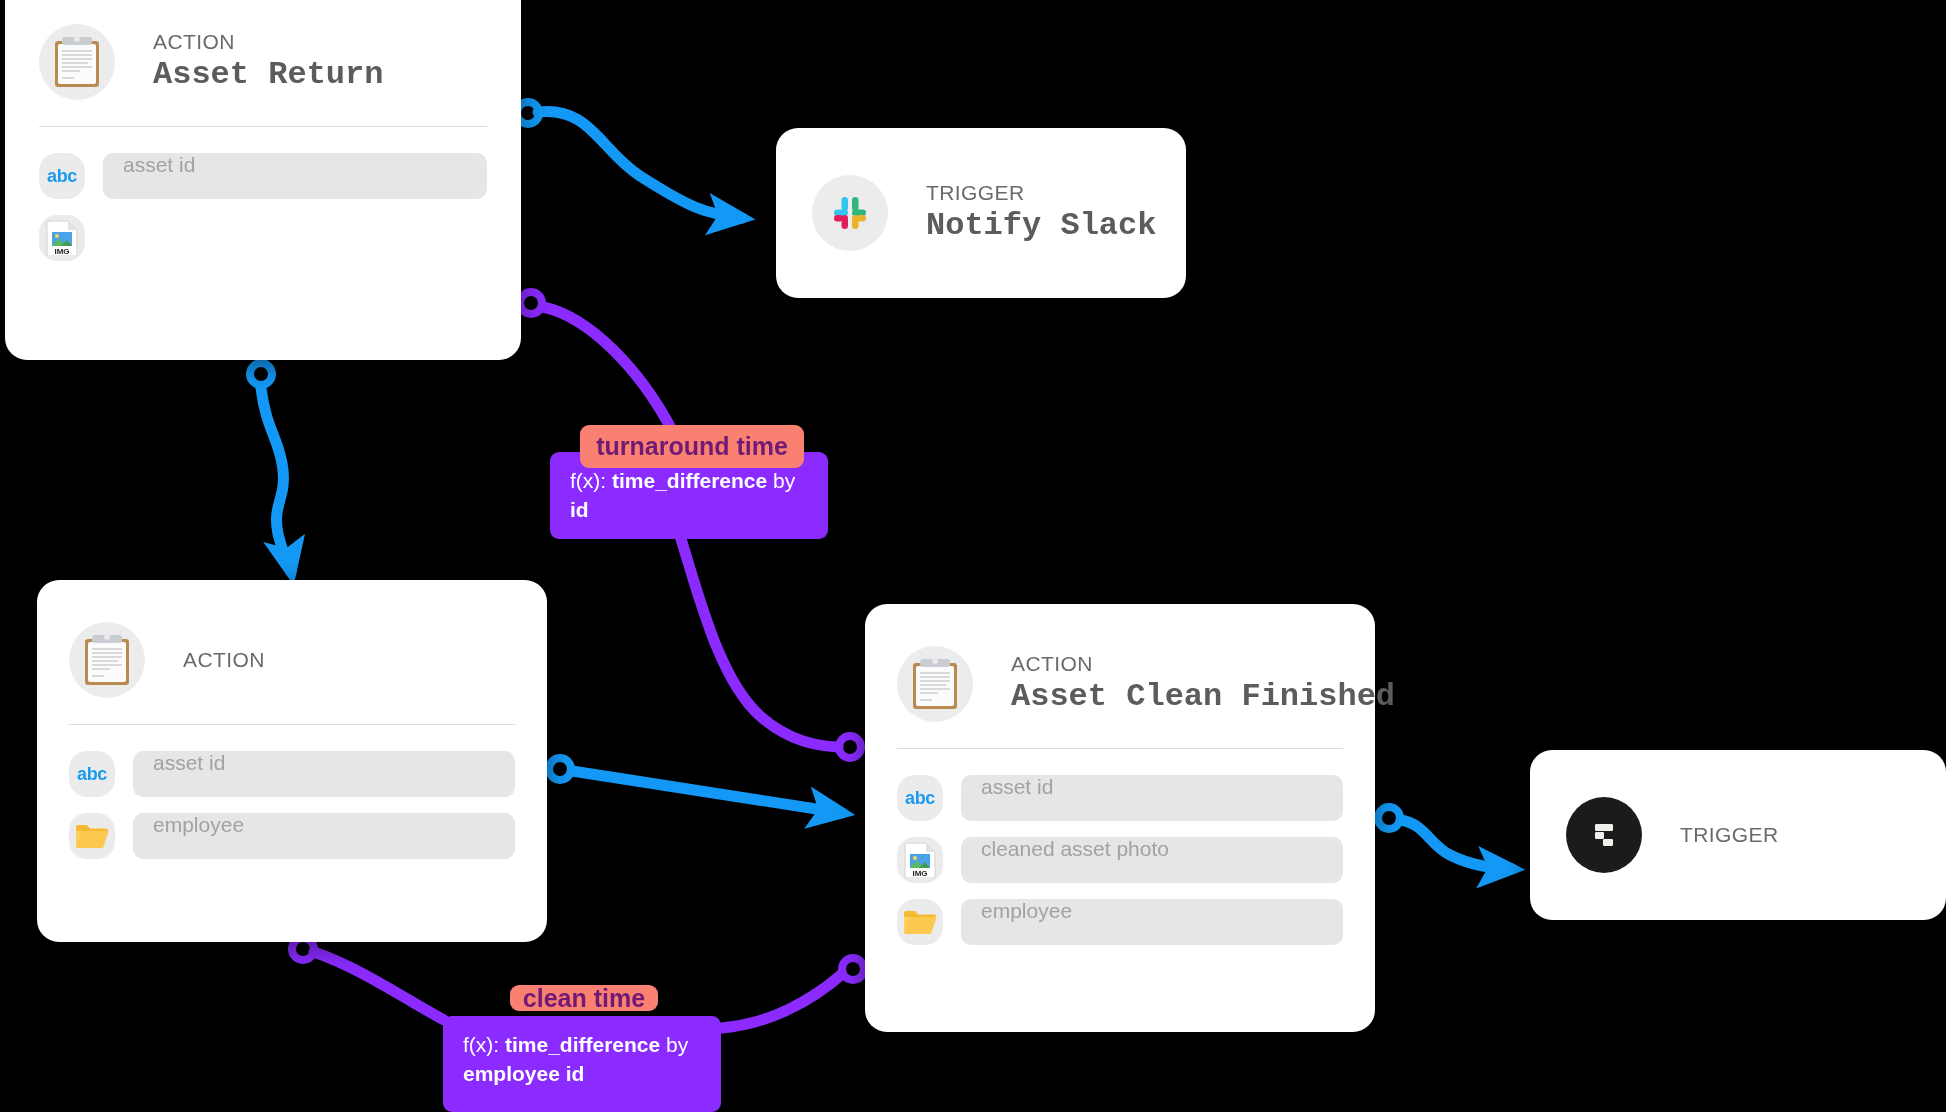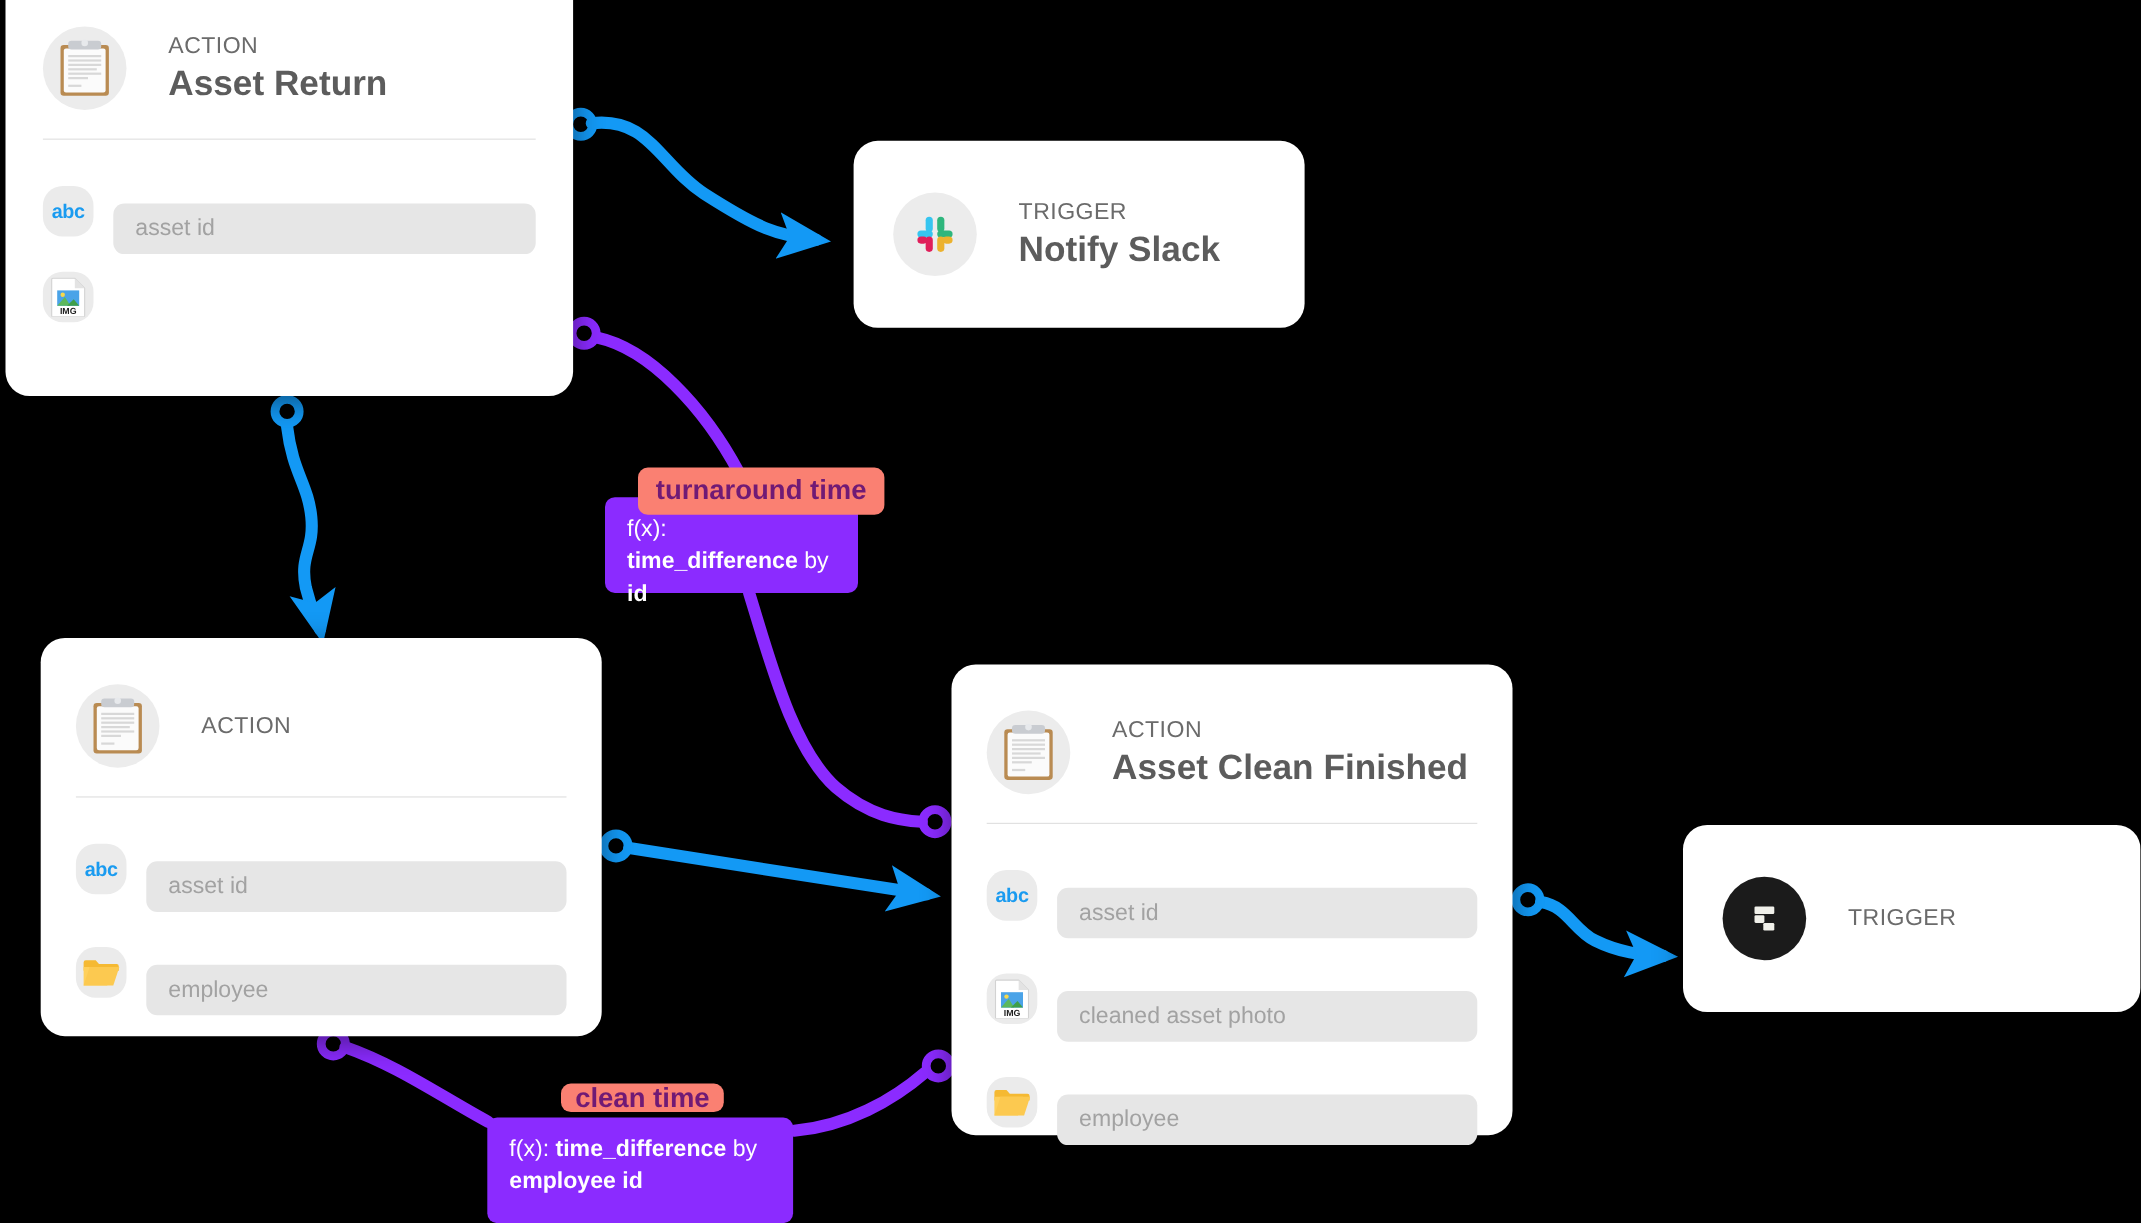--- a/index.html
+++ b/index.html
@@ -56,43 +56,43 @@
     color: #6b6b6b;
     font-weight: 400;
     line-height: 1.25;
   }
   .node-name {
     font-size: 32px;
     font-weight: bold;
     color: #5c5c5c;
     line-height: 1.25;
     white-space: nowrap;
+    font-family: Liberation Mono, monospace;
   }
   .node-divider {
     height: 1px;
     background: #dedede;
     margin: 26px 0 0 0;
   }
   .fields { padding-top: 26px; display: flex; flex-direction: column; gap: 16px; }
   .field-row { display: flex; align-items: center; gap: 18px; }
   .field-icon {
     width: 46px; height: 46px;
     border-radius: 18px;
     background: #ebebeb;
     flex: 0 0 auto;
     display: flex; align-items: center; justify-content: center;
   }
   .field-box {
     flex: 1 1 auto;
     height: 46px;
     border-radius: 10px;
     background: #e6e6e6;
-    display: flex; align-items: center;
+    display: flex; 
     padding: 0 20px;
-    margin-top: 32px;
   }
   .field-ph {
     font-size: 21px;
     color: #a2a2a2;
   }
   .abc-txt {
     font-size: 18px;
     font-weight: bold;
     color: #1a9bf0;
     letter-spacing: -0.3px;
@@ -128,21 +128,21 @@
     white-space: nowrap;
   }
 
   
   #node-asset-return      { left: 5px;    top: -22px;  width: 516px;  height: 382px; padding: 46px 34px 0 34px; }
   #node-notify-slack      { left: 776px;  top: 128px;  width: 410px;  height: 170px; padding: 0 36px; display:flex; align-items:center; }
   #node-asset-clean-start { left: 37px;   top: 580px;  width: 510px;  height: 362px; padding: 42px 32px 0 32px; }
   #node-asset-clean-fin   { left: 865px;  top: 604px;  width: 510px;  height: 428px; padding: 42px 32px 0 32px; }
   #node-update-retool     { left: 1530px; top: 750px;  width: 416px;  height: 170px; padding: 0 36px; display:flex; align-items:center; }
 
-  #formula-turnaround { left: 550px; top: 452px; width: 230px; height: 87px; }
+  #formula-turnaround { left: 550px; top: 452px; width: 278px; height: 87px; }
   #chip-turnaround    { left: 580px; top: 425px; width: 224px; height: 43px; }
   #formula-clean      { left: 443px; top: 1016px; width: 278px; height: 96px; }
   #chip-clean         { left: 510px; top: 985px;  width: 148px; height: 26px; }
 </style>
 </head>
 <body>
 
 <div id="canvas">
 
   <svg id="edges" viewBox="0 0 1946 1112" width="1946" height="1112">

